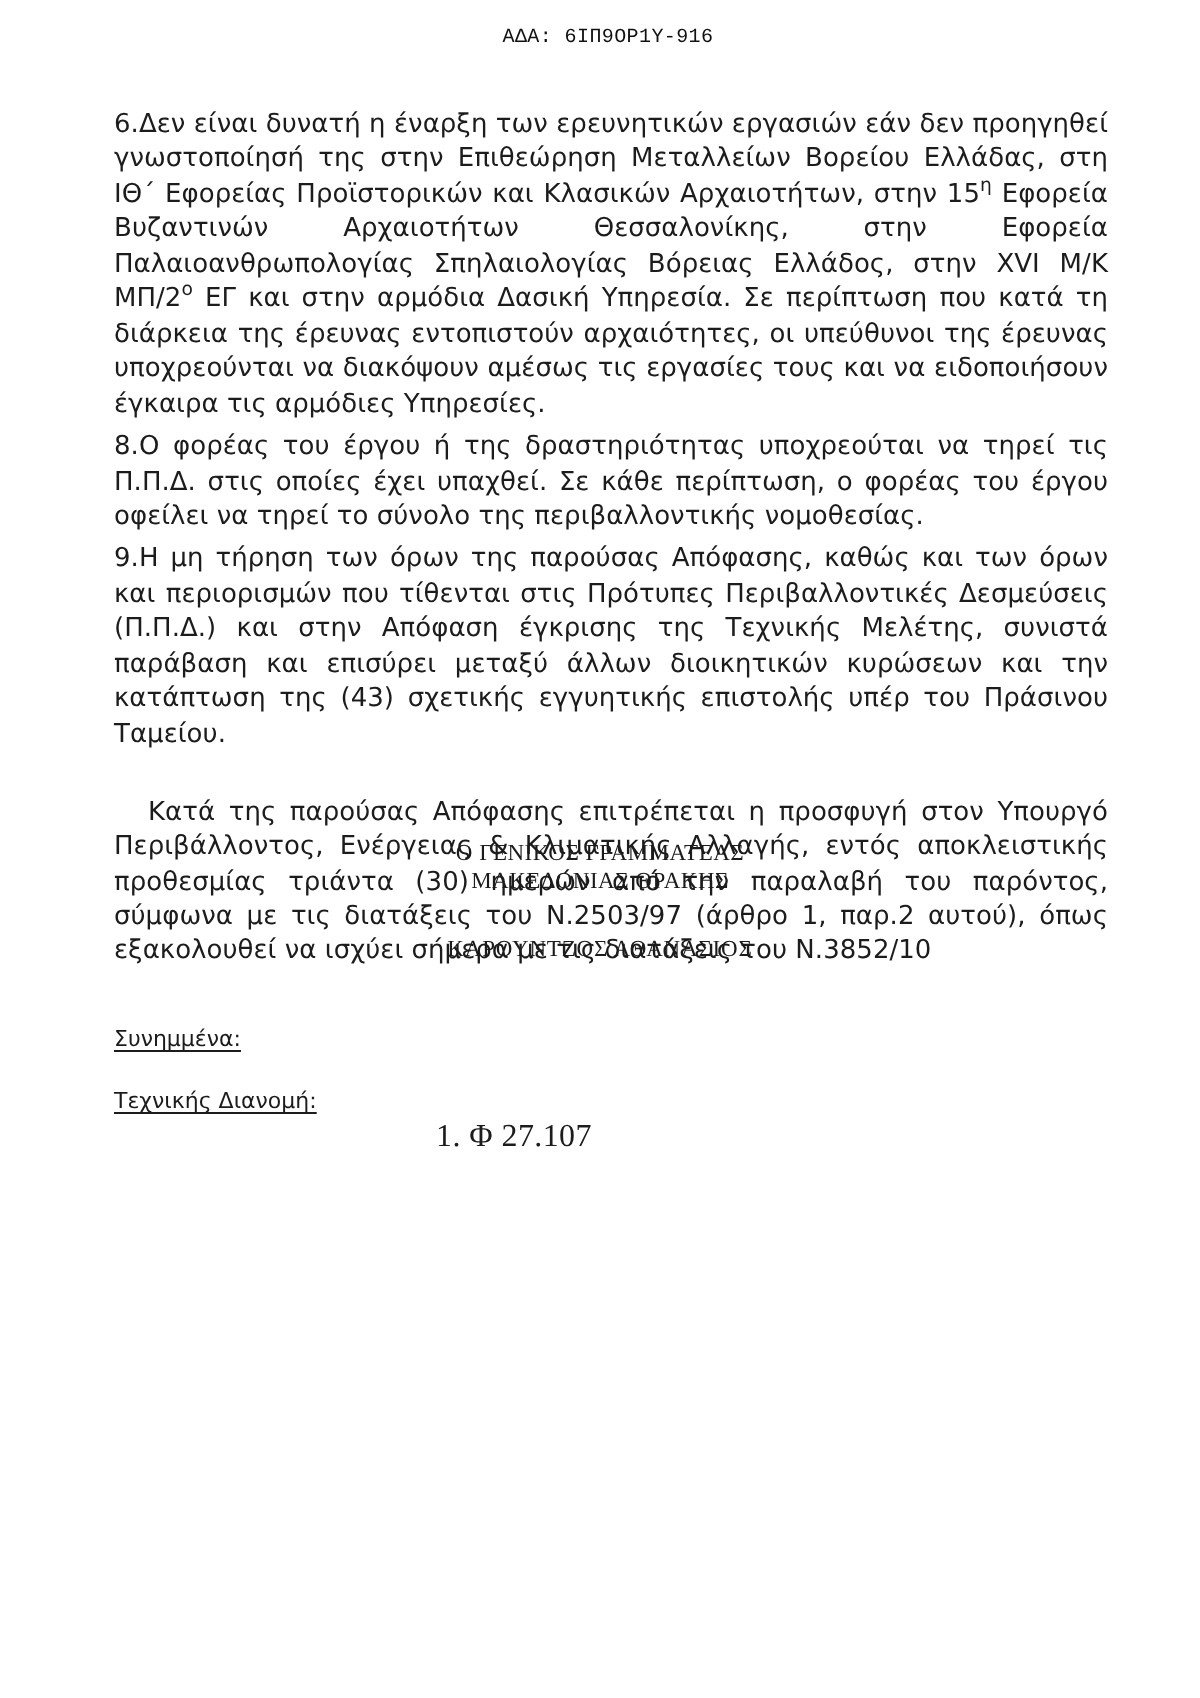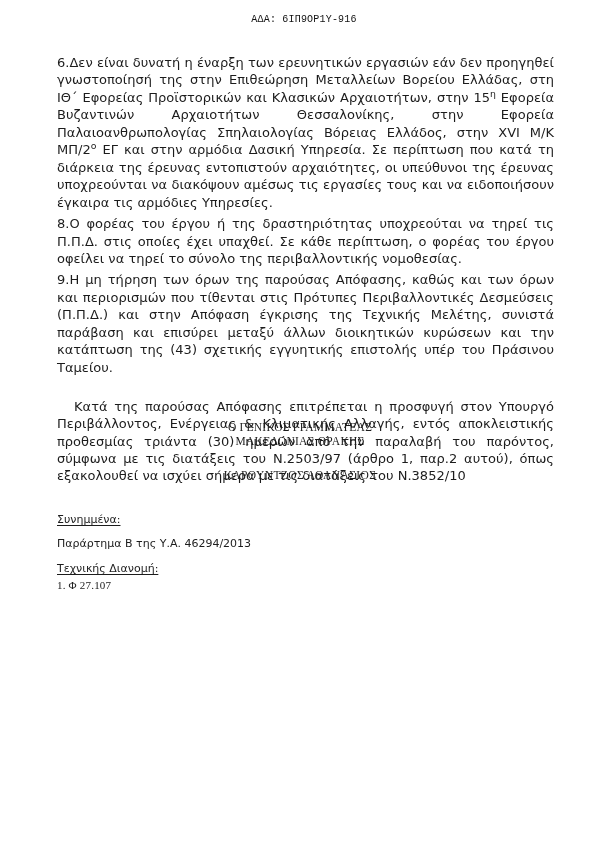--- a/index.html
+++ b/index.html
@@ -118,22 +118,23 @@
     display: block;
     white-space: nowrap;
   }
   .footer-block .gap {
     height: 7px;
   }
   .footer-block .serif-val {
     display: block;
     white-space: nowrap;
     font-family: "Liberation Serif", "DejaVu Serif", serif;
-    font-size: 11px;
+    font-size: 16px;
     letter-spacing: 0.2px;
+    text-align: center;
   }
 </style>
 </head>
 <body>
 
 <div class="page">
 
   <div class="ada-header">ΑΔΑ: 6ΙΠ9ΟΡ1Υ-916</div>
 
   <div class="body-block">
@@ -153,19 +154,18 @@
 
   <div class="signature">
     <span class="sig-line">Ο ΓΕΝΙΚΟΣ ΓΡΑΜΜΑΤΕΑΣ</span>
     <span class="sig-line">ΜΑΚΕΔΟΝΙΑΣ ΘΡΑΚΗΣ</span>
     <span class="sig-name">ΚΑΡΟΥΝΤΖΟΣ  ΑΘΑΝΑΣΙΟΣ</span>
   </div>
 
   <div class="footer-block">
     <span class="lbl">Συνημμένα:</span>
     <div class="gap"></div>
-    <span class="val">Παράρτημα Β της Υ.Α. 46294/2013</span>
     <div class="gap"></div>
     <span class="lbl">Τεχνικής Διανομή:</span>
     <span class="serif-val">1. Φ 27.107</span>
   </div>
 
 </div>
 
 </body></html>

